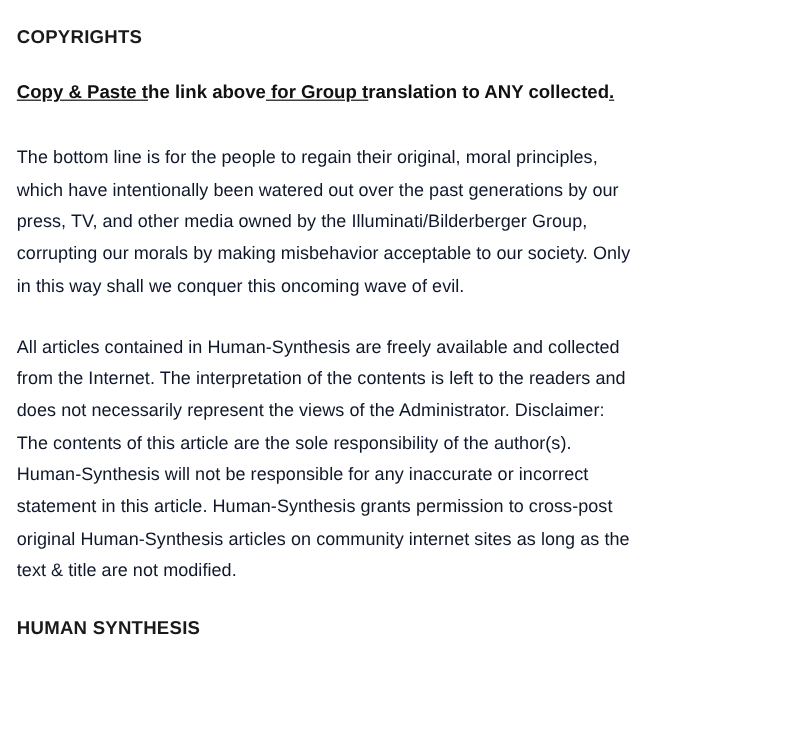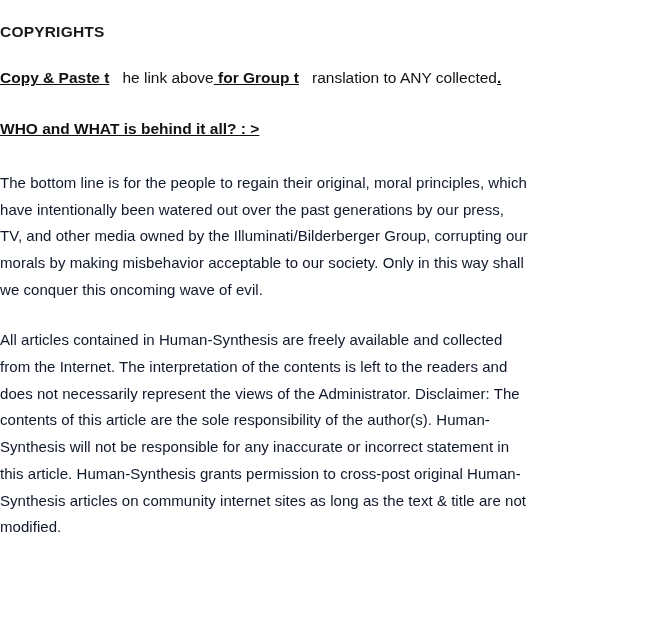--- a/index.html
+++ b/index.html
@@ -8,21 +8,21 @@
     background: #ffffff;
   }
   body {
     width: 666px;
     height: 624px;
     font-family: "Liberation Sans", sans-serif;
     color: #1a1a1a;
     overflow: hidden;
   }
   .page {
-    padding: 22px 16px 0 0;
+    padding: 22px 16px 0 14px;
     box-sizing: border-box;
     width: 544px;
   }
   .heading {
     font-size: 15.5px;
     font-weight: bold;
     letter-spacing: 0.2px;
     margin: 0 0 26px 0;
     line-height: 1.3;
     color: #1a1a1a;
@@ -31,22 +31,21 @@
     font-size: 15.5px;
     font-weight: bold;
     margin: 0 0 30px 0;
     line-height: 1.35;
     color: #111111;
   }
   .link-line .u {
     text-decoration: underline;
   }
   .link-line .plain {
-    font-weight: normal;
-    margin-left: 13px;
+    font-weight: bold;
   }
   .who-line {
     font-size: 15.5px;
     font-weight: bold;
     margin: 0 0 30px 0;
     line-height: 1.35;
     color: #111111;
   }
   .who-line .u {
     text-decoration: underline;
@@ -71,22 +70,20 @@
 <body>
 
 <div class="page">
 
   <h2 class="heading">COPYRIGHTS</h2>
 
   <p class="link-line">
     <span class="u">Copy &amp; Paste t</span><span class="plain">he link above</span><span class="u"> for Group t</span><span class="plain">ranslation to ANY collected</span><span class="u">.</span>
   </p>
 
-  <p class="who-line">
-    <span class="u">WHO and WHAT is behind it all? : &gt;</span>
-  </p>
 
   <p class="body-text">The bottom line is for the people to regain their original, moral principles, which have intentionally been watered out over the past generations by our press, TV, and other media owned by the Illuminati/Bilderberger Group, corrupting our morals by making misbehavior acceptable to our society. Only in this way shall we conquer this oncoming wave of evil.</p>
 
   <p class="body-text">All articles contained in Human-Synthesis are freely available and collected from the Internet. The interpretation of the contents is left to the readers and does not necessarily represent the views of the Administrator. Disclaimer: The contents of this article are the sole responsibility of the author(s). Human-Synthesis will not be responsible for any inaccurate or incorrect statement in this article. Human-Synthesis grants permission to cross-post original Human-Synthesis articles on community internet sites as long as the text &amp; title are not modified.</p>
 
+  <h2 class="footer-heading">HUMAN SYNTHESIS</h2>
 
 </div>
 
 </body></html>

